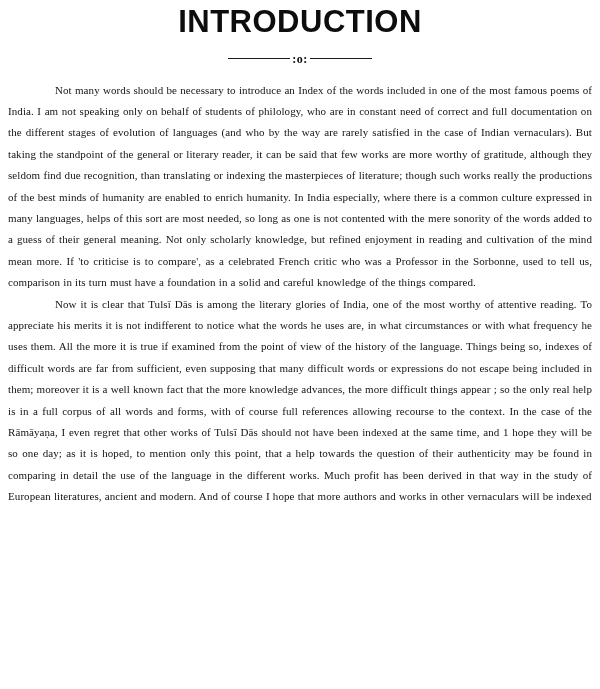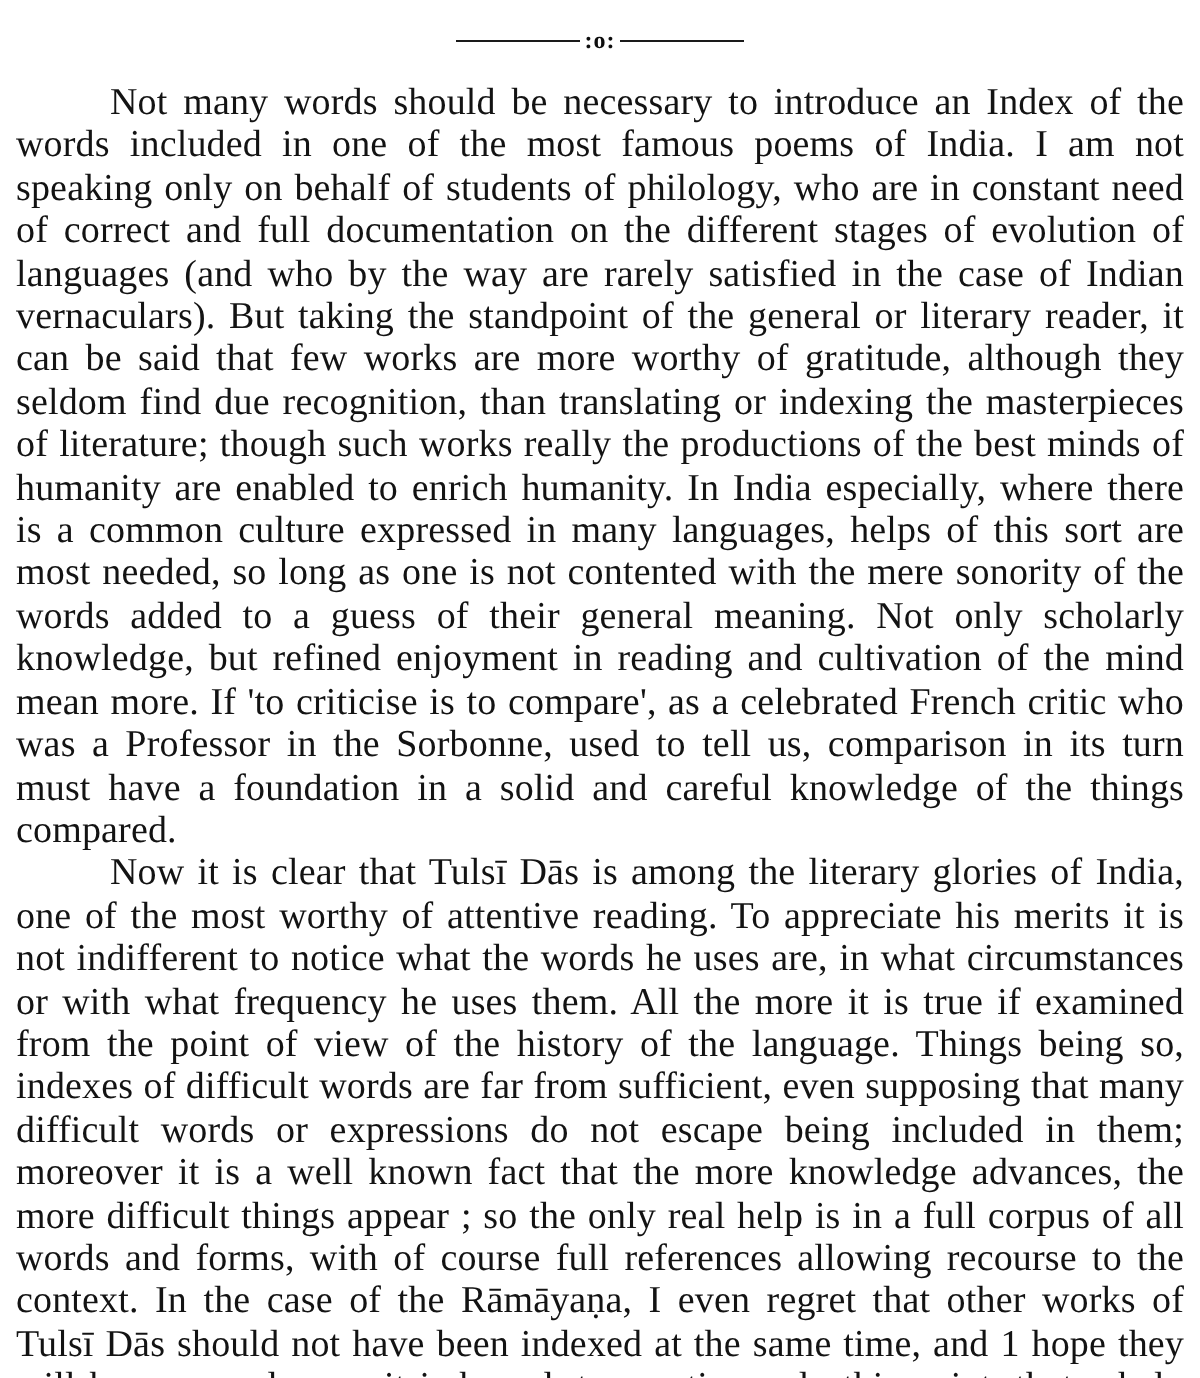--- a/index.html
+++ b/index.html
@@ -56,36 +56,37 @@
   }
   .body-text {
     margin: 0;
     padding: 14px 8px 0 8px;
   }
   .para {
     margin: 0 0 0 0;
     text-align: justify;
     text-justify: inter-word;
     text-indent: 47px;
-    font-size: 19px;
+    font-size: 11px;
     line-height: 21.4px;
     letter-spacing: 0.08px;
     word-spacing: 0.3px;
     color: #131313;
     -webkit-hyphens: none;
     hyphens: none;
   }
   .para + .para {
   }
 </style>
 </head>
 <body>
 
 <div class="page">
 
+  <h1 class="page-title">INTRODUCTION</h1>
 
   <div class="ornament">
     <span class="rule"></span>
     <span class="mark">:o:</span>
     <span class="rule"></span>
   </div>
 
   <div class="body-text">
     <p class="para">Not many words should be necessary to introduce an Index of the words included in one of the most famous poems of India. I am not speaking only on behalf of students of philology, who are in constant need of correct and full documentation on the different stages of evolution of languages (and who by the way are rarely satisfied in the case of Indian vernaculars). But taking the standpoint of the general or literary reader, it can be said that few works are more worthy of gratitude, although they seldom find due recognition, than translating or indexing the masterpieces of literature; though such works really the productions of the best minds of humanity are enabled to enrich humanity. In India especially, where there is a common culture expressed in many languages, helps of this sort are most needed, so long as one is not contented with the mere sonority of the words added to a guess of their general meaning. Not only scholarly knowledge, but refined enjoyment in reading and cultivation of the mind mean more. If 'to criticise is to compare', as a celebrated French critic who was a Professor in the Sorbonne, used to tell us, comparison in its turn must have a foundation in a solid and careful knowledge of the things compared.</p>
     <p class="para">Now it is clear that Tulsī Dās is among the literary glories of India, one of the most worthy of attentive reading. To appreciate his merits it is not indifferent to notice what the words he uses are, in what circumstances or with what frequency he uses them. All the more it is true if examined from the point of view of the history of the language. Things being so, indexes of difficult words are far from sufficient, even supposing that many difficult words or expressions do not escape being included in them; moreover it is a well known fact that the more knowledge advances, the more difficult things appear ; so the only real help is in a full corpus of all words and forms, with of course full references allowing recourse to the context. In the case of the Rāmāyaṇa, I even regret that other works of Tulsī Dās should not have been indexed at the same time, and 1 hope they will be so one day; as it is hoped, to mention only this point, that a help towards the question of their authenticity may be found in comparing in detail the use of the language in the different works. Much profit has been derived in that way in the study of European literatures, ancient and modern. And of course I hope that more authors and works in other vernaculars will be indexed</p>

